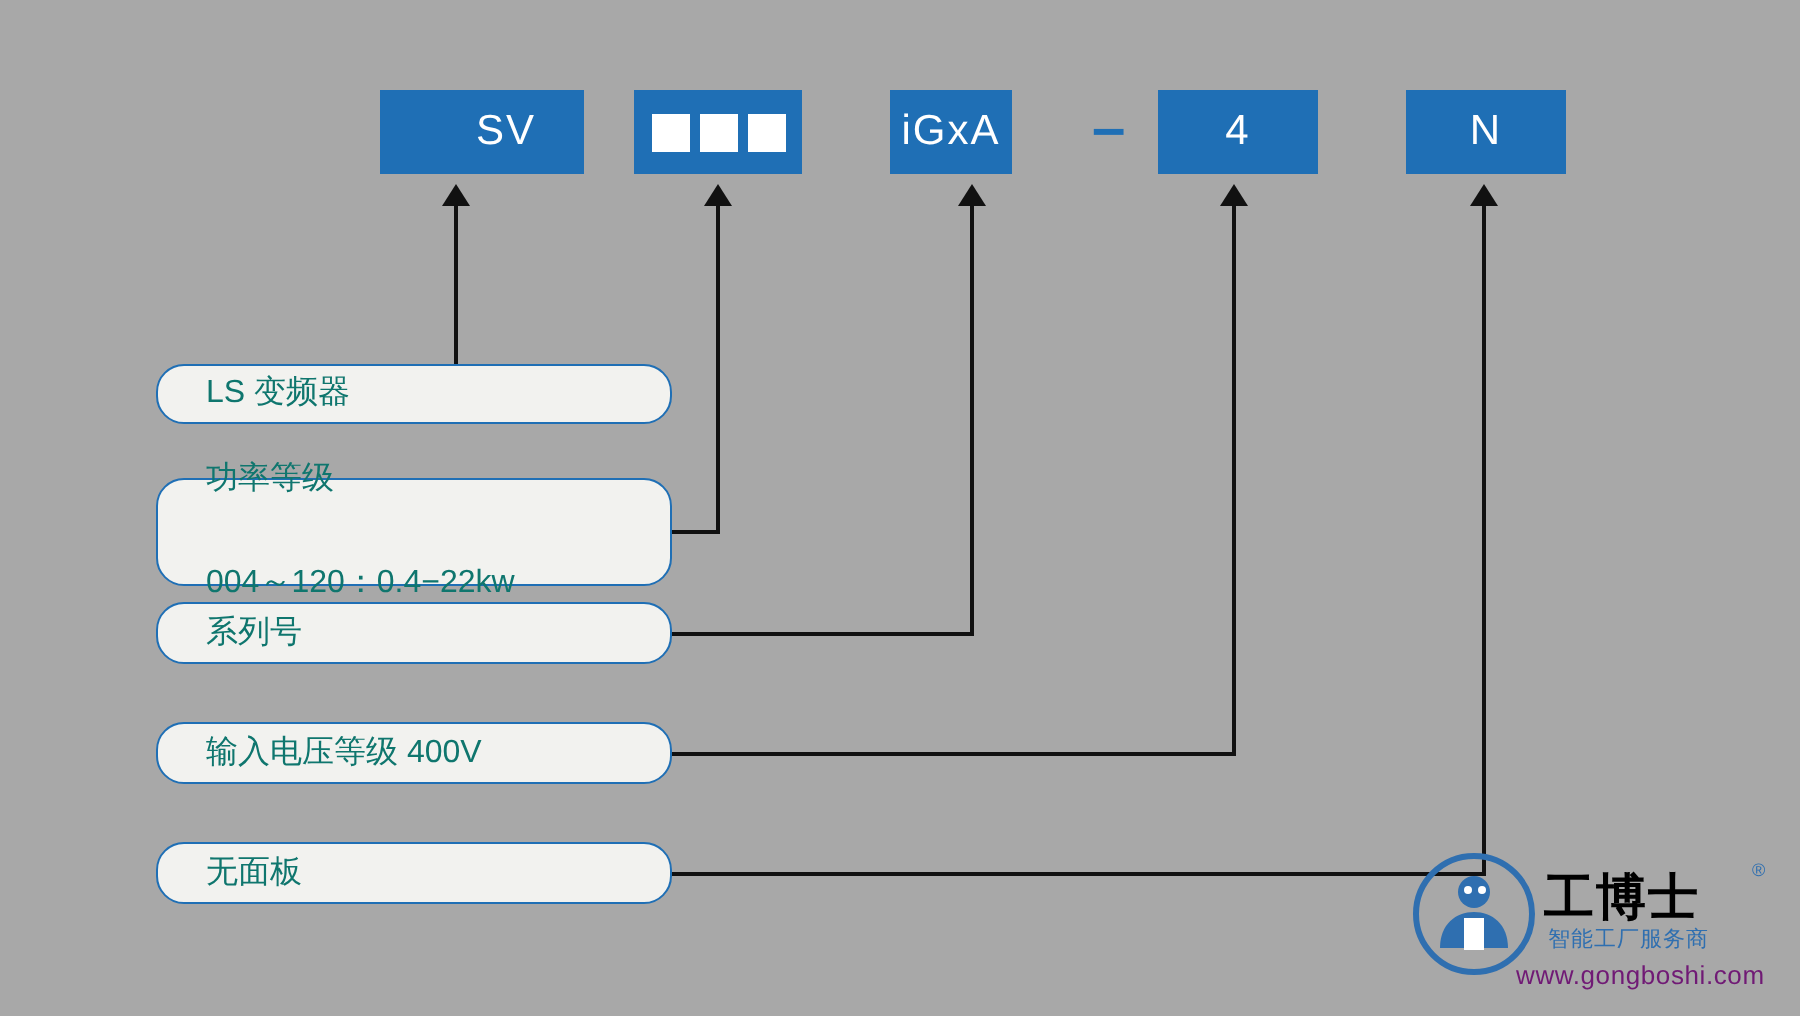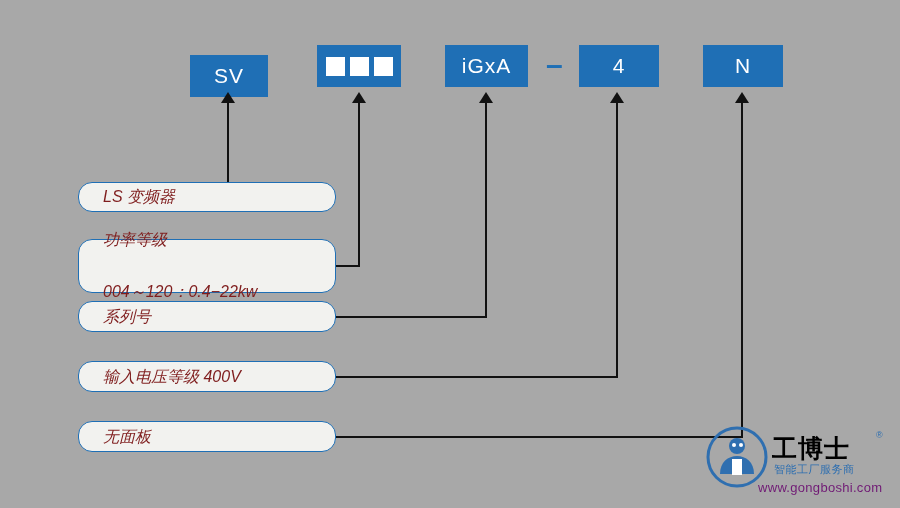--- a/index.html
+++ b/index.html
@@ -58,26 +58,25 @@
   }
   
   .pill {
     position: absolute;
     background: #f2f2ef;
     border: 1.5px solid #1f6fb5;
     border-radius: 14px;
     box-sizing: border-box;
     padding: 6px 0 6px 24px;
     font-size: 16px;
-    color: #7f1d1d;
+    color: #0f766e;
     display: flex;
     flex-direction: column;
     justify-content: center;
     line-height: 1.35;
-    font-style: italic;
   }
   .pill .l2 {
     letter-spacing: 0px;
   }
   
   #watermark {
     position: absolute;
     right: 14px;
     bottom: 10px;
     width: 180px;
@@ -121,31 +120,31 @@
     top: 0;
     width: 62px;
     height: 62px;
   }
 </style>
 </head>
 <body>
 
 <div id="page">
 
-  <div class="code-block" style="left:190px; top:55px; width:78px; height:42px;">
+  <div class="code-block" style="left:190px; top:45px; width:78px; height:42px;padding-left:24px;">
     <span>SV</span>
   </div>
 
   <div class="code-block squares" style="left:317px; top:45px; width:84px; height:42px;">
     <span class="sq"></span>
     <span class="sq"></span>
     <span class="sq"></span>
   </div>
 
-  <div class="code-block" style="left:445px; top:45px; width:83px; height:42px;">
+  <div class="code-block" style="left:445px; top:45px; width:61px; height:42px;">
     <span>iGxA</span>
   </div>
 
   <div class="dash" style="left:546px; top:50px;">–</div>
 
   <div class="code-block" style="left:579px; top:45px; width:80px; height:42px;">
     <span>4</span>
   </div>
 
   <div class="code-block" style="left:703px; top:45px; width:80px; height:42px;">

